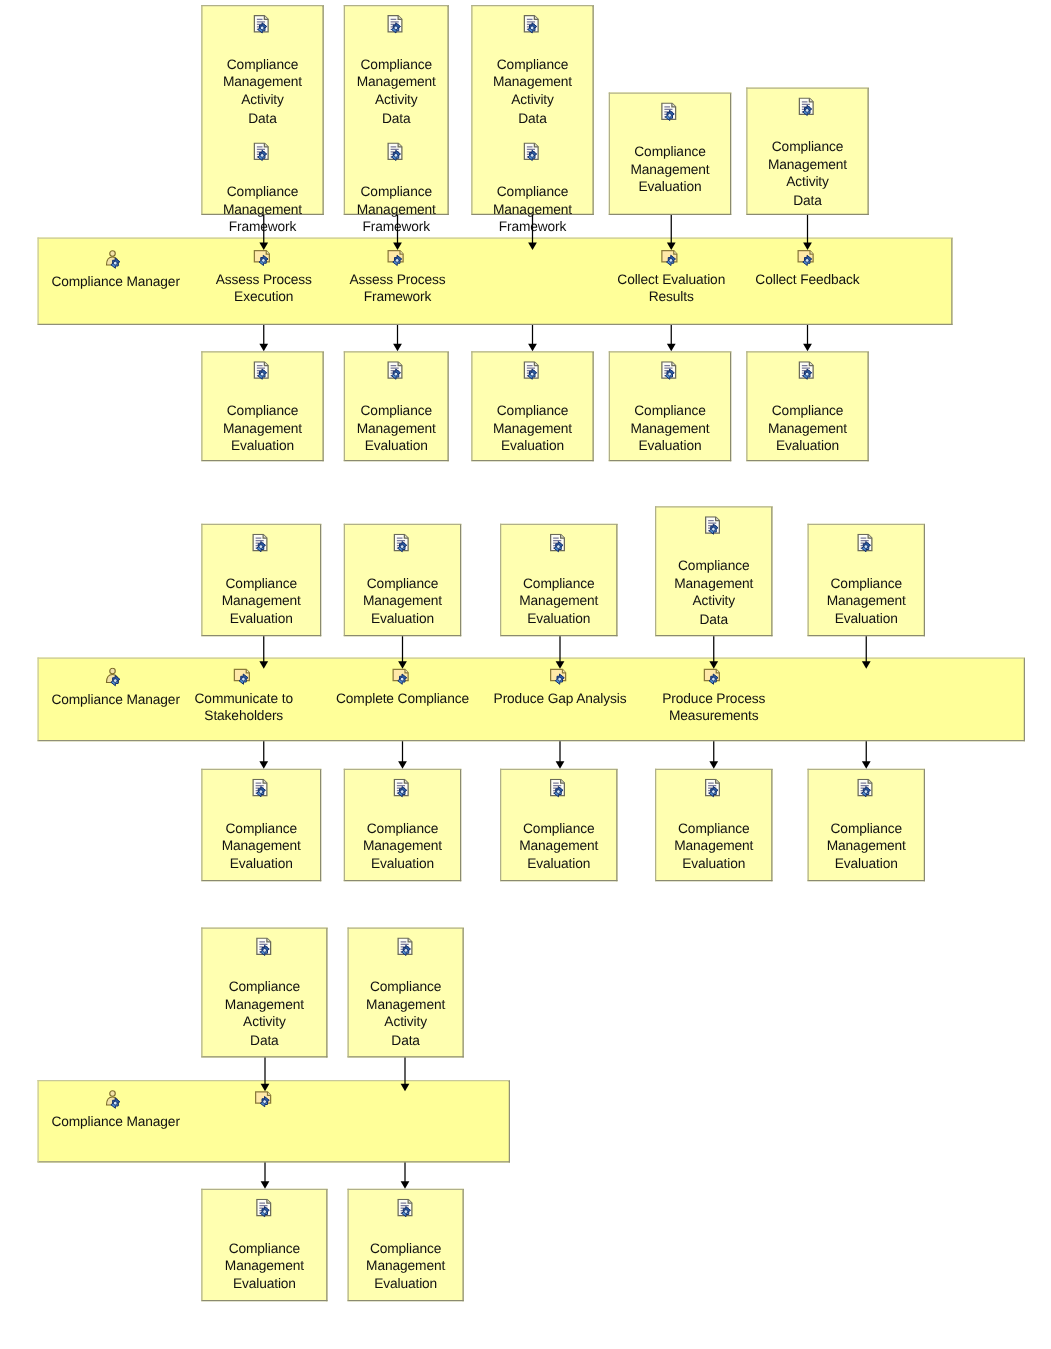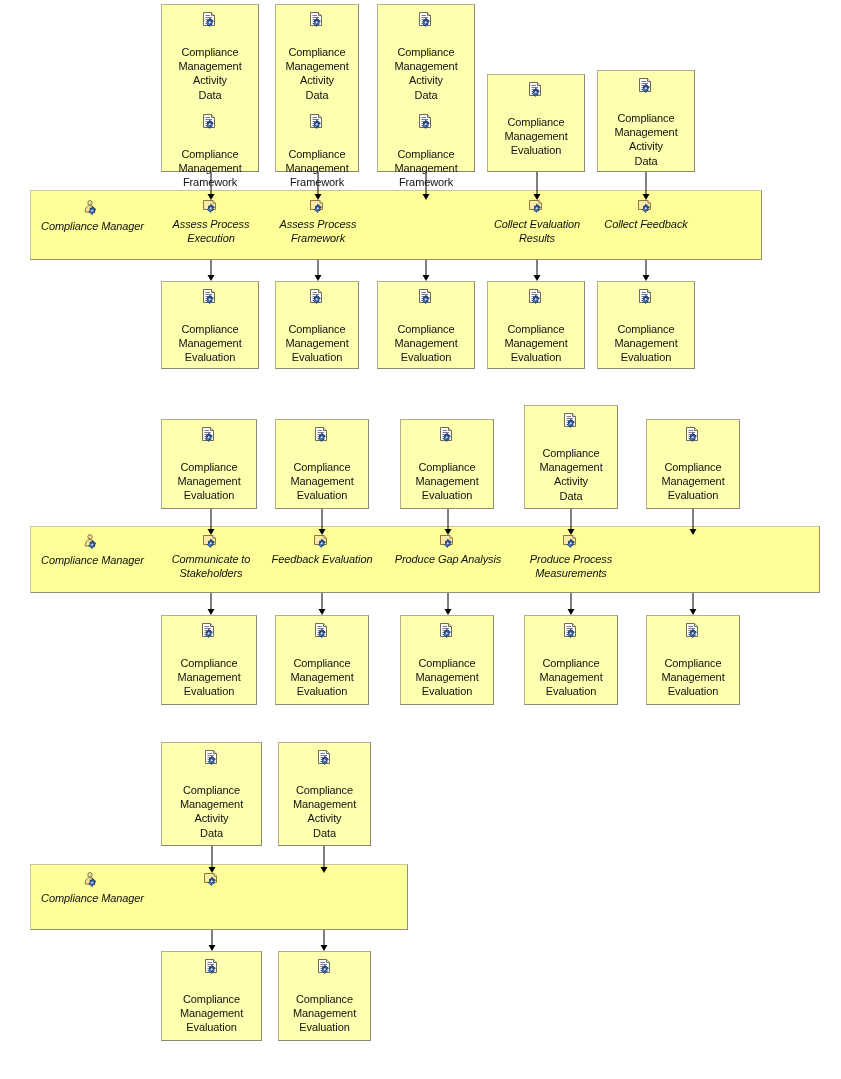--- a/index.html
+++ b/index.html
@@ -72,21 +72,20 @@
     display: block;
     margin: 0 auto 2px auto;
   }
   .node .lbl {
     display: block;
     font-size: 11px;
     line-height: 14.2px;
     color: #111111;
     white-space: pre-line;
     letter-spacing: -0.1px;
-    font-style: italic;
   }
 
   
   .conn {
     position: absolute;
     overflow: visible;
   }
   .conn line { stroke: #000000; stroke-width: 1; }
   .conn polygon { fill: #000000; }
 </style>
@@ -547,21 +546,21 @@
             <path d="M3.6 0.2 L7.4 3.2 L3.6 6.2 L3.6 4.4 L1.6 4.4 L1.6 2.0 L3.6 2.0 Z" fill="#2c5fa8" stroke="#16306b" stroke-width="0.8"></path>
             <path d="M3.8 3.0 L0.2 5.6 L3.8 8.4 L3.8 6.6 L6.0 6.6 L6.0 4.4 L3.8 4.4 Z" fill="#4f8fd4" stroke="#16306b" stroke-width="0.8"></path>
             <circle cx="3.7" cy="4.3" r="1.5" fill="#cfe4f7" stroke="#16306b" stroke-width="0.7"></circle>
           </g>
         </svg>
         <span class="lbl">Compliance
 Management
 Evaluation</span>
       </div>
     </div>
-    <div class="node" style="left: 149px; top: 533px; width: 124px;">
+    <div class="node" style="left: 133px; top: 533px; width: 124px;">
       <svg class="ico" width="18" height="17" viewBox="0 0 18 17">
         <path d="M1.5 2.5 L11.0 2.5 L13.5 5.2 L13.5 11.5 L1.5 11.5 Z" fill="#ffe9a8" stroke="#8a7a3a" stroke-width="1"></path>
         <path d="M11.0 2.5 L11.0 5.2 L13.5 5.2" fill="#fff6cf" stroke="#8a7a3a" stroke-width="1"></path>
         <g transform="translate(5,6)">
           <path d="M3.6 0.2 L7.4 3.2 L3.6 6.2 L3.6 4.4 L1.6 4.4 L1.6 2.0 L3.6 2.0 Z" fill="#2c5fa8" stroke="#16306b" stroke-width="0.8"></path>
           <path d="M3.8 3.0 L0.2 5.6 L3.8 8.4 L3.8 6.6 L6.0 6.6 L6.0 4.4 L3.8 4.4 Z" fill="#4f8fd4" stroke="#16306b" stroke-width="0.8"></path>
           <circle cx="3.7" cy="4.3" r="1.5" fill="#cfe4f7" stroke="#16306b" stroke-width="0.7"></circle>
         </g>
       </svg>
       <span class="lbl">Communicate to
@@ -624,21 +623,21 @@
     <div class="node" style="left: 261px; top: 533px; width: 122px;">
       <svg class="ico" width="18" height="17" viewBox="0 0 18 17">
         <path d="M1.5 2.5 L11.0 2.5 L13.5 5.2 L13.5 11.5 L1.5 11.5 Z" fill="#ffe9a8" stroke="#8a7a3a" stroke-width="1"></path>
         <path d="M11.0 2.5 L11.0 5.2 L13.5 5.2" fill="#fff6cf" stroke="#8a7a3a" stroke-width="1"></path>
         <g transform="translate(5,6)">
           <path d="M3.6 0.2 L7.4 3.2 L3.6 6.2 L3.6 4.4 L1.6 4.4 L1.6 2.0 L3.6 2.0 Z" fill="#2c5fa8" stroke="#16306b" stroke-width="0.8"></path>
           <path d="M3.8 3.0 L0.2 5.6 L3.8 8.4 L3.8 6.6 L6.0 6.6 L6.0 4.4 L3.8 4.4 Z" fill="#4f8fd4" stroke="#16306b" stroke-width="0.8"></path>
           <circle cx="3.7" cy="4.3" r="1.5" fill="#cfe4f7" stroke="#16306b" stroke-width="0.7"></circle>
         </g>
       </svg>
-      <span class="lbl">Feedback Evaluation</span>
+      <span class="lbl">Complete Compliance</span>
     </div>
     <svg class="conn" width="12" height="26" style="left: 316px; top: 509px;">
       <line x1="6" y1="0" x2="6" y2="21" stroke="#000" stroke-width="1"></line>
       <polygon points="6,26 2.5,20 9.5,20" fill="#000"></polygon>
     </svg>
     <svg class="conn" width="12" height="22" style="left: 316px; top: 593px;">
       <line x1="6" y1="0" x2="6" y2="17" stroke="#000" stroke-width="1"></line>
       <polygon points="6,22 2.5,16 9.5,16" fill="#000"></polygon>
     </svg>
     <div class="artifact" style="left: 400px; top: 419px; width: 94px; height: 90px;">

